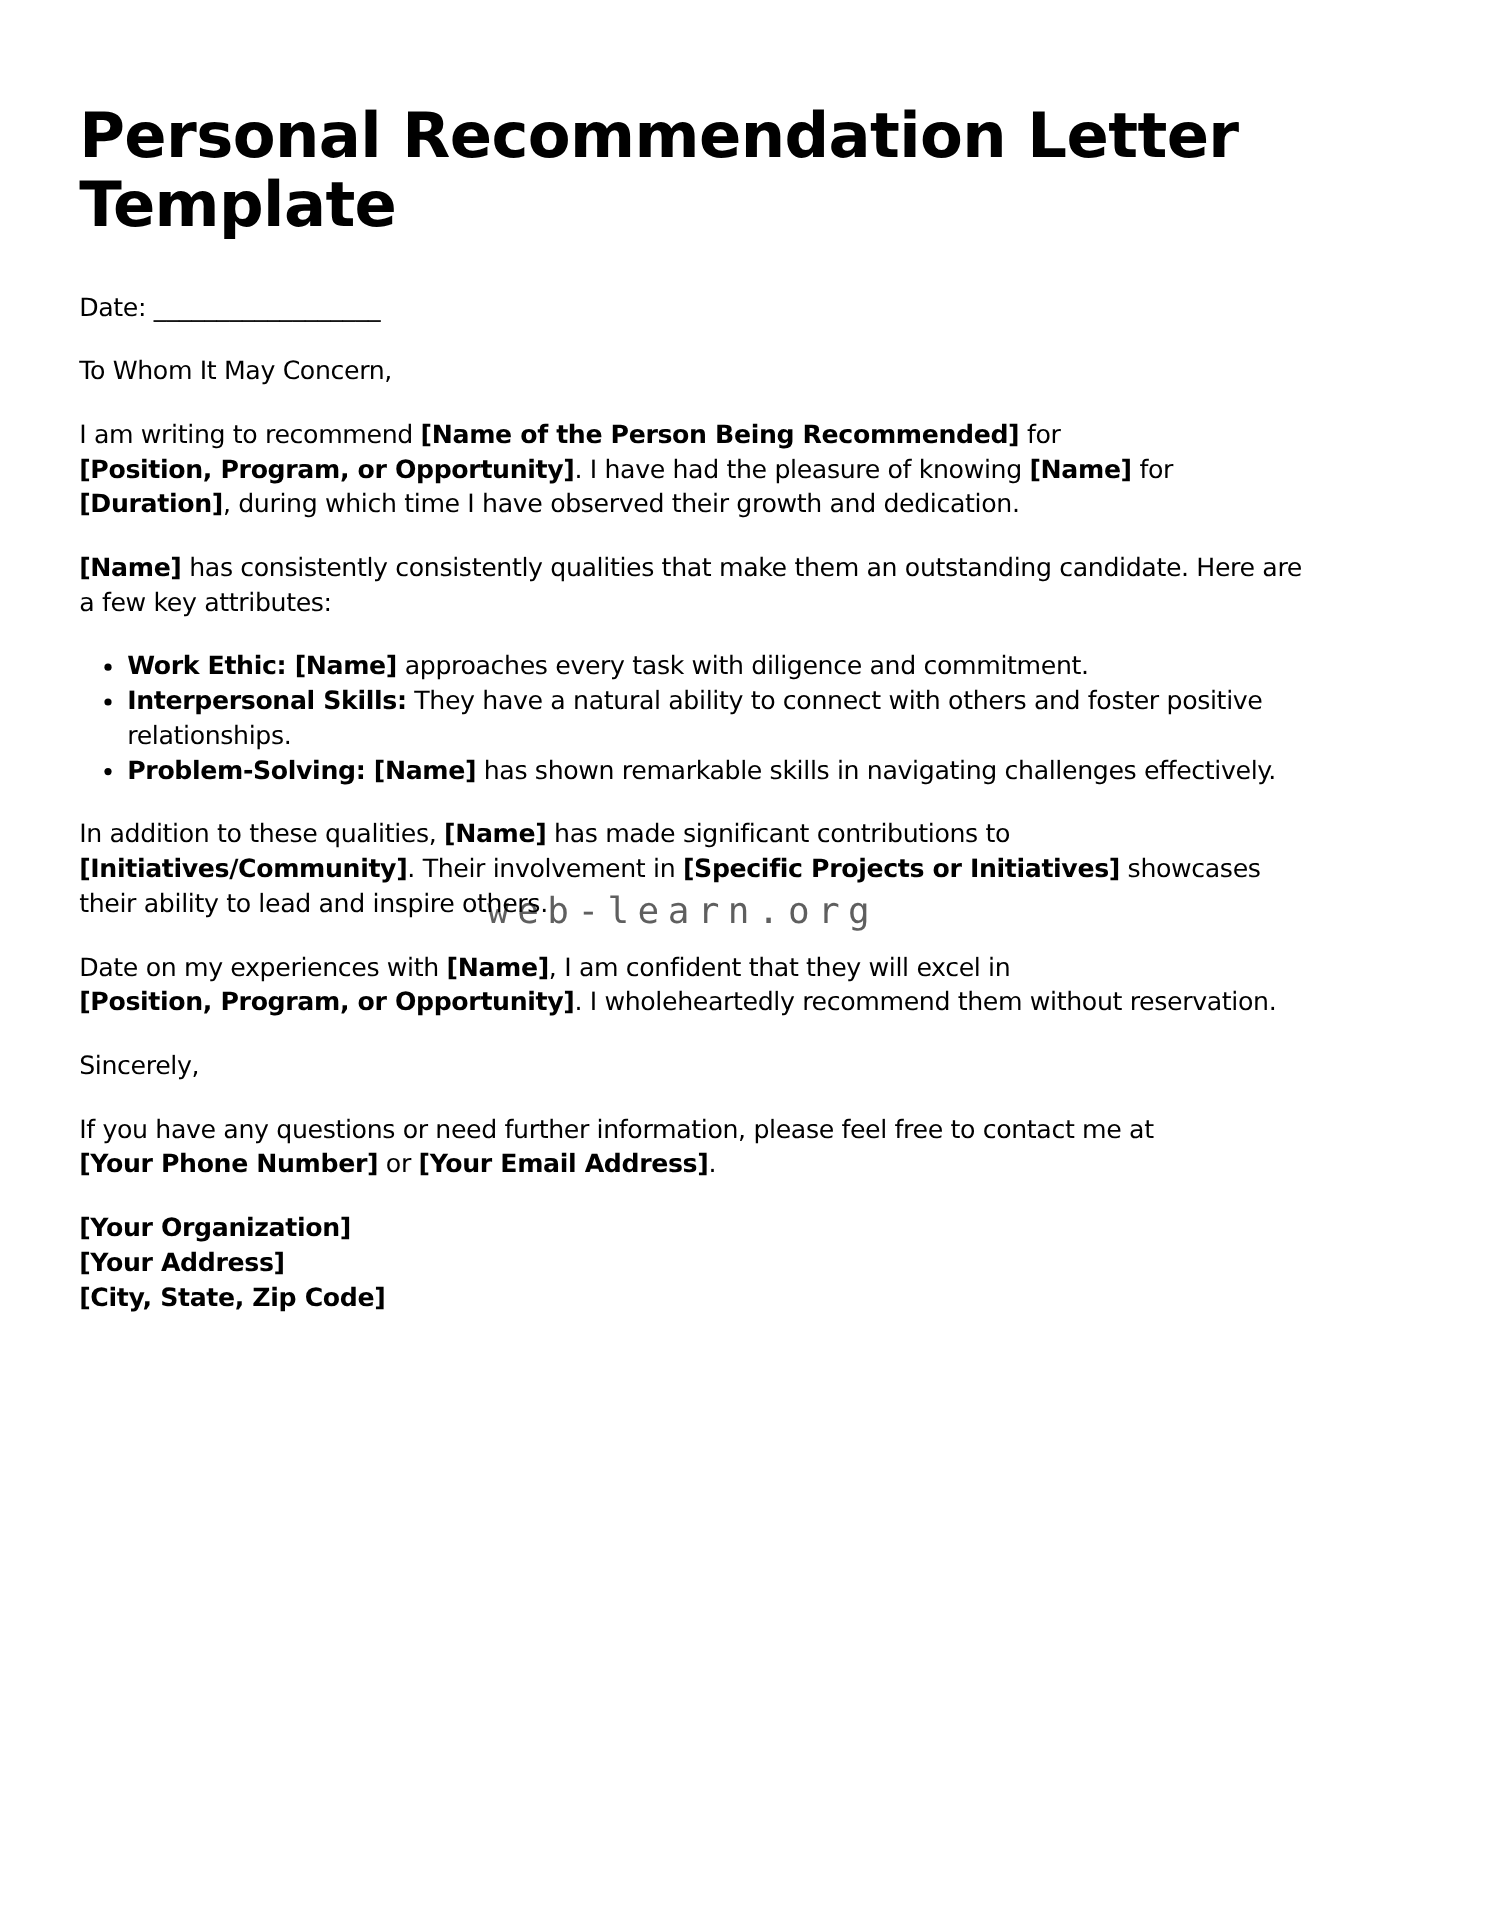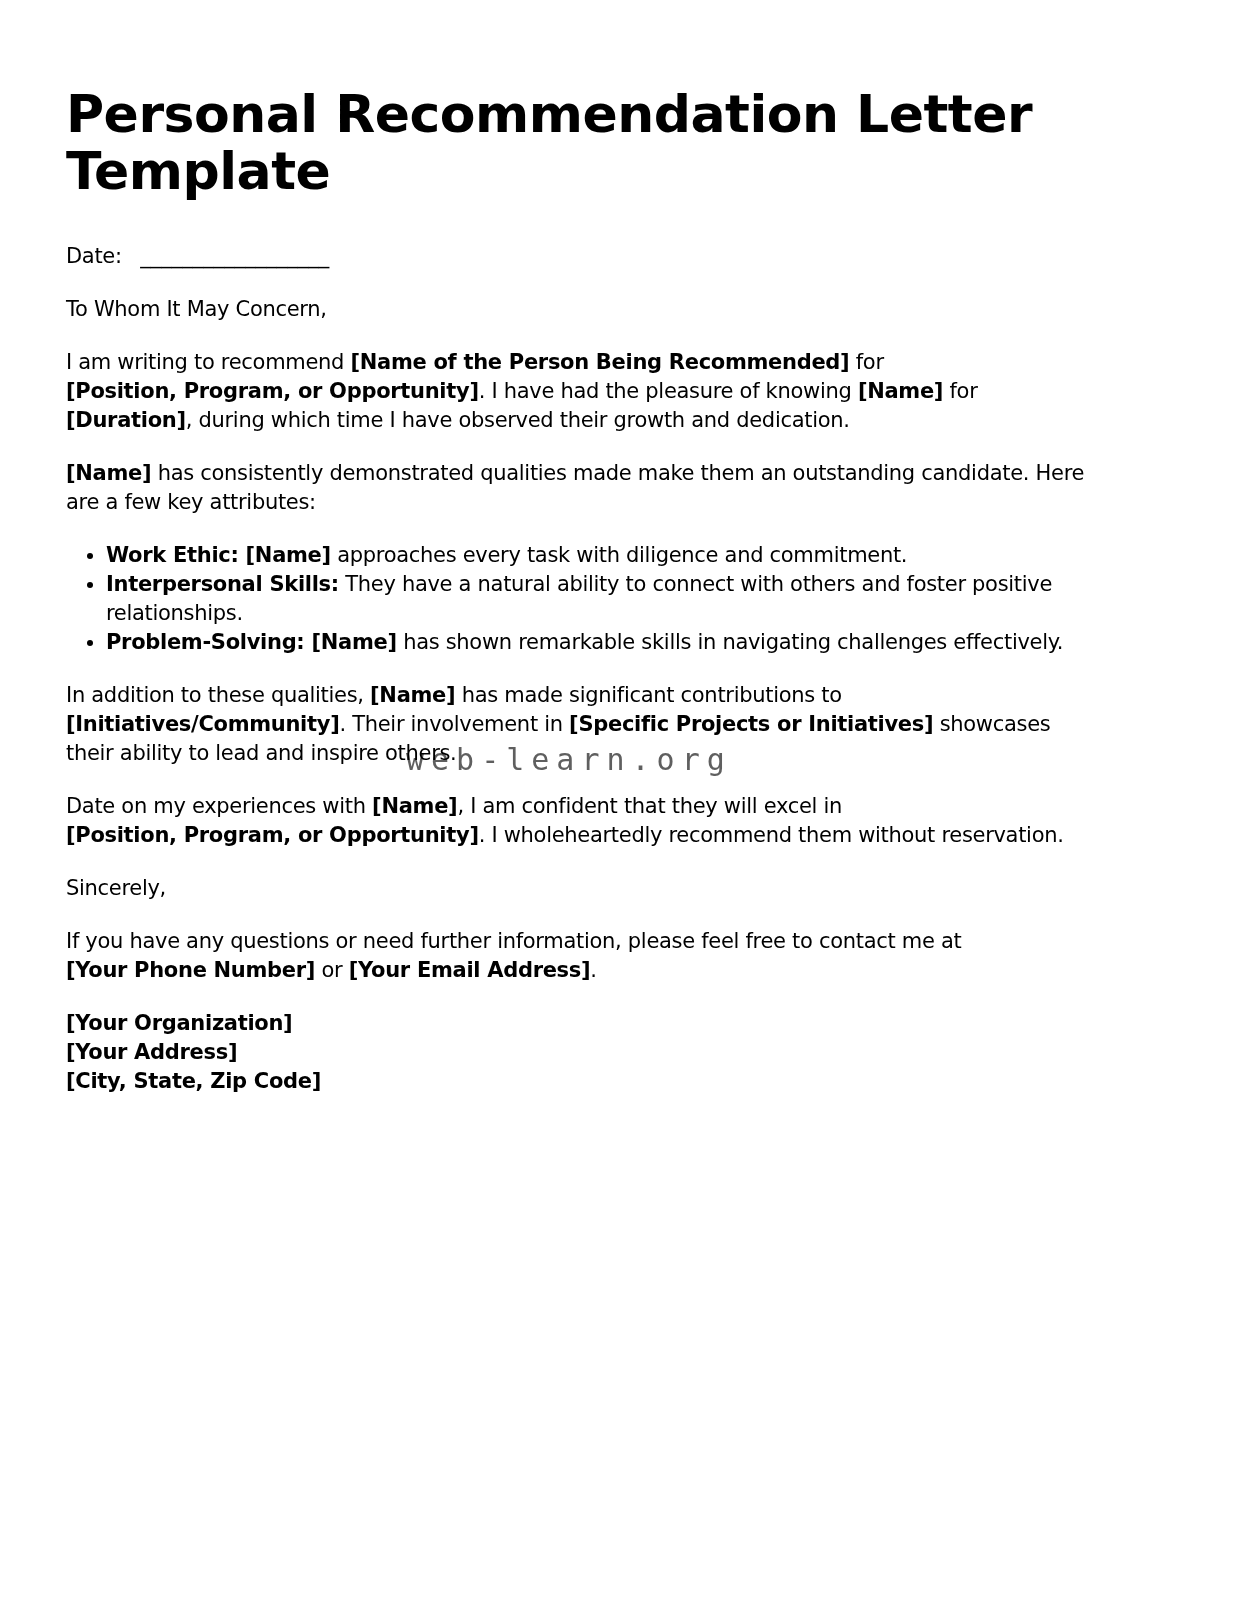--- a/index.html
+++ b/index.html
@@ -30,21 +30,21 @@
   h1.doc-title {
     font-size: 52px;
     line-height: 57px;
     font-weight: 700;
     letter-spacing: -0.5px;
     margin-bottom: 42px;
     max-width: 1000px;
   }
   .para { margin-bottom: 24px; max-width: 1030px; }
   .date-row { margin-bottom: 24px; white-space: nowrap; }
-  .date-blank { letter-spacing: 0; margin-left: 12px; }
+  .date-blank { letter-spacing: 0; }
   .b { font-weight: 700; white-space: nowrap; }
   ul.attr-list {
     margin: 24px 0 24px 0;
     padding-left: 40px;
     max-width: 1030px;
   }
   ul.attr-list li {
     margin: 0;
     list-style-type: disc;
   }
@@ -74,21 +74,21 @@
   <div class="content">
 
     <h1 class="doc-title">Personal Recommendation Letter Template</h1>
 
     <div class="date-row"><span>Date:</span> <span class="date-blank">__________________</span></div>
 
     <p class="para">To Whom It May Concern,</p>
 
     <p class="para"><span>I am writing to recommend </span><span class="b">[Name of the Person Being Recommended]</span><span> for </span><span class="b">[Position, Program, or Opportunity]</span><span>. I have had the pleasure of knowing </span><span class="b">[Name]</span><span> for </span><span class="b">[Duration]</span><span>, during which time I have observed their growth and dedication.</span></p>
 
-    <p class="para"><span class="b">[Name]</span><span> has consistently demonstrated qualities made make them an outstanding candidate. Here are a few key attributes:</span></p>
+    <p class="para"><span class="b">[Name]</span><span> has consistently consistently qualities that make them an outstanding candidate. Here are a few key attributes:</span></p>
 
     <ul class="attr-list">
       <li><span class="b">Work Ethic: [Name]</span><span> approaches every task with diligence and commitment.</span></li>
       <li><span class="b">Interpersonal Skills:</span><span> They have a natural ability to connect with others and foster positive relationships.</span></li>
       <li><span class="b">Problem-Solving: [Name]</span><span> has shown remarkable skills in navigating challenges effectively.</span></li>
     </ul>
 
     <p class="para"><span>In addition to these qualities, </span><span class="b">[Name]</span><span> has made significant contributions to </span><span class="b">[Initiatives/Community]</span><span>. Their involvement in </span><span class="b">[Specific Projects or Initiatives]</span><span> showcases their ability to lead and inspire others.</span></p>
 
     <p class="para"><span>Date on my experiences with </span><span class="b">[Name]</span><span>, I am confident that they will excel in </span><span class="b">[Position, Program, or Opportunity]</span><span>. I wholeheartedly recommend them without reservation.</span></p>

